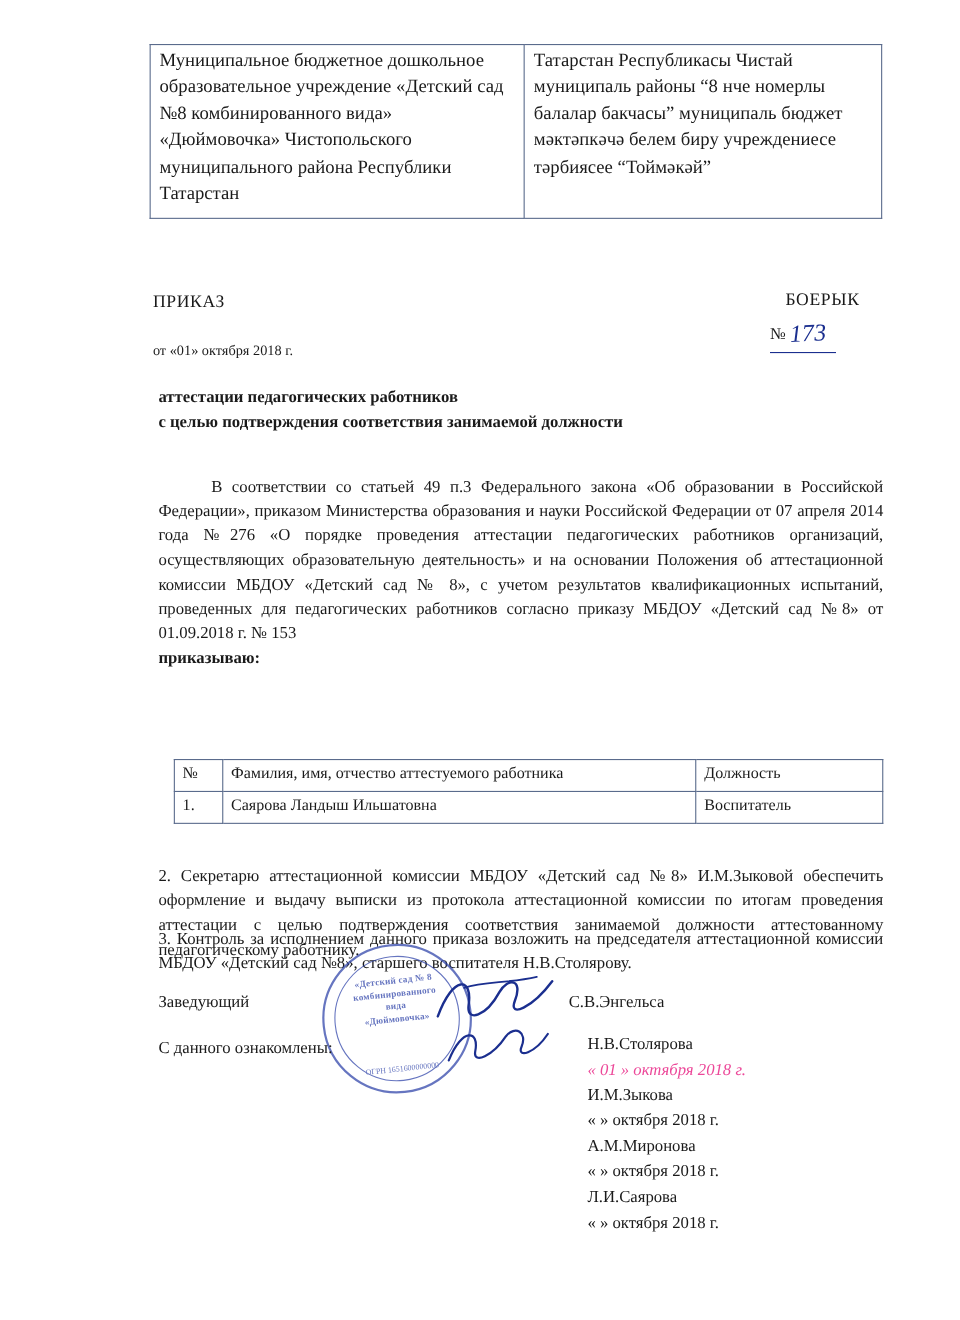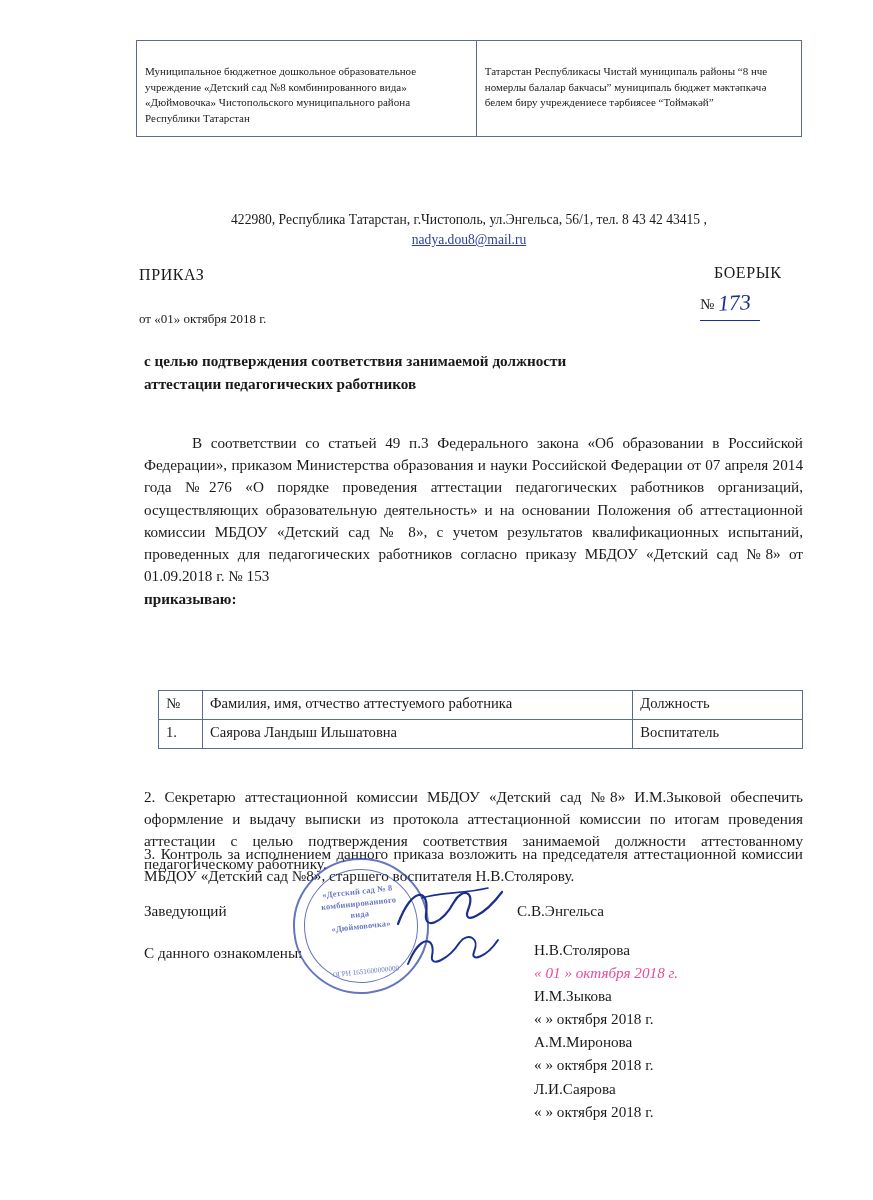--- a/index.html
+++ b/index.html
@@ -26,22 +26,22 @@
   .header-table {
     position: absolute;
     left: 136px;
     top: 40px;
     width: 666px;
     border-collapse: collapse;
   }
   .header-table td {
     border: 1px solid #5a6b8c;
     vertical-align: top;
-    padding: 23px 8px 10px 8px;
-    font-size: 11px;
+    padding: 2px 8px 10px 8px;
+    font-size: 17px;
     line-height: 1.42;
     font-family: "Liberation Serif", serif;
   }
   .header-table td.left  { width: 340px; }
   .header-table td.right { width: 326px; }
 
   
   .address {
     position: absolute;
     left: 136px;
@@ -266,36 +266,32 @@
 
   <table class="header-table">
     <tbody>
         <tr>
       <td class="left">Муниципальное бюджетное дошкольное образовательное учреждение «Детский сад №8 комбинированного вида» «Дюймовочка»  Чистопольского муниципального района Республики Татарстан</td>
       <td class="right">Татарстан Республикасы Чистай муниципаль районы “8 нче номерлы балалар бакчасы”  муниципаль бюджет мәктәпкәчә белем биру учреждениесе тәрбиясее “Тоймәкәй”</td>
     </tr>
   </tbody>
     </table>
 
-  <div class="address">
-    <div>422980, Республика Татарстан, г.Чистополь, ул.Энгельса, 56/1, тел. 8 43 42 43415 ,</div>
-    <div class="mail">nadya.dou8@mail.ru</div>
-  </div>
 
   <div class="prikaz">ПРИКАЗ</div>
   <div class="boeryk">БОЕРЫК</div>
   <div class="num-label">№</div>
   <div class="num-hand">173</div>
   <div class="num-underline"></div>
 
   <div class="date-line">от  «01» октября  2018 г.</div>
 
   <div class="subject">
+    <div>аттестации педагогических работников</div>
     <div>с целью подтверждения соответствия занимаемой должности</div>
-    <div>аттестации педагогических работников</div>
   </div>
 
   <div class="body-par">В соответствии со статьей 49 п.3 Федерального закона  «Об образовании в Российской Федерации», приказом Министерства образования и науки Российской Федерации от 07 апреля 2014 года №276 «О порядке проведения аттестации педагогических работников организаций, осуществляющих образовательную деятельность» и на основании Положения об аттестационной комиссии МБДОУ «Детский сад № 8», с учетом результатов квалификационных испытаний, проведенных для педагогических работников согласно приказу МБДОУ «Детский сад №8» от 01.09.2018 г. № 153</div>
 
   <div class="order-word">приказываю:</div>
 
 
   <table class="list-table">
     <tbody>
         <tr>

